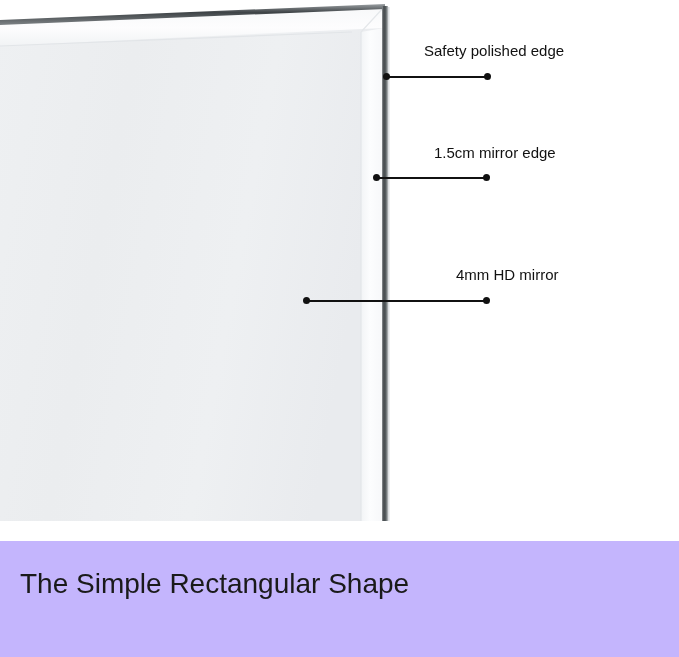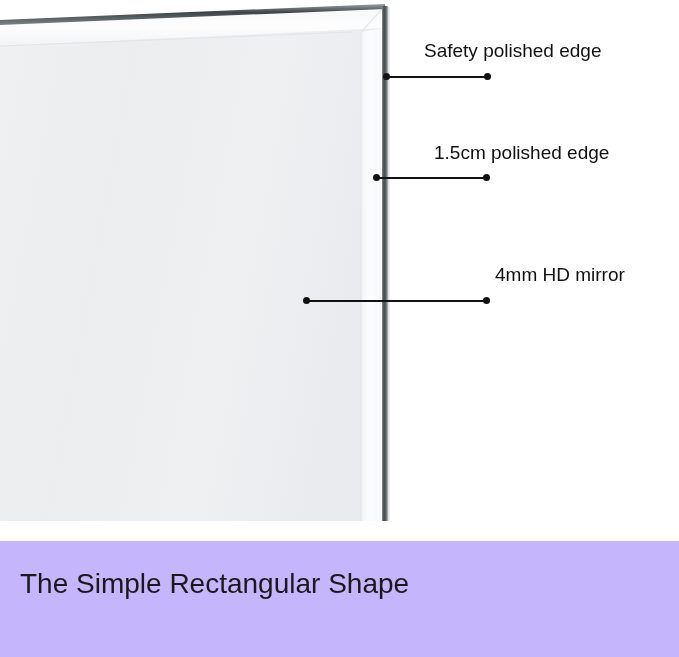--- a/index.html
+++ b/index.html
@@ -49,21 +49,21 @@
   .callout-dot {
     position: absolute;
     width: 7px;
     height: 7px;
     border-radius: 50%;
     background: #111111;
   }
   .callout-label {
     position: absolute;
     font-family: "Liberation Sans", sans-serif;
-    font-size: 19px;
+    font-size: 15px;
     line-height: 26px;
     color: #111111;
     white-space: nowrap;
   }
 
   
   #caption-banner {
     position: absolute;
     left: 0;
     top: 521px;
@@ -147,26 +147,26 @@
     </svg>
 
     <div class="callout-line" style="left:385px; top:76px; width:102px;"></div>
     <div class="callout-dot" style="left:383px; top:73px;"></div>
     <div class="callout-dot" style="left:484px; top:73px;"></div>
     <div class="callout-label" style="left:424px; top:38px;">Safety polished edge</div>
 
     <div class="callout-line" style="left:375px; top:177px; width:111px;"></div>
     <div class="callout-dot" style="left:373px; top:174px;"></div>
     <div class="callout-dot" style="left:483px; top:174px;"></div>
-    <div class="callout-label" style="left:434px; top:140px;">1.5cm polished edge</div>
+    <div class="callout-label" style="left:434px; top:140px;">1.5cm mirror edge</div>
 
     <div class="callout-line" style="left:306px; top:300px; width:180px;"></div>
     <div class="callout-dot" style="left:303px; top:297px;"></div>
     <div class="callout-dot" style="left:483px; top:297px;"></div>
-    <div class="callout-label" style="left:456px; top:262px;margin-left:39px;">4mm HD mirror</div>
+    <div class="callout-label" style="left:456px; top:262px;">4mm HD mirror</div>
 
   </div>
 
   <div id="caption-banner">
     <div class="caption-line" id="caption-line-1">The Simple Rectangular Shape</div>
   </div>
 
 </div>
 
 </body></html>

